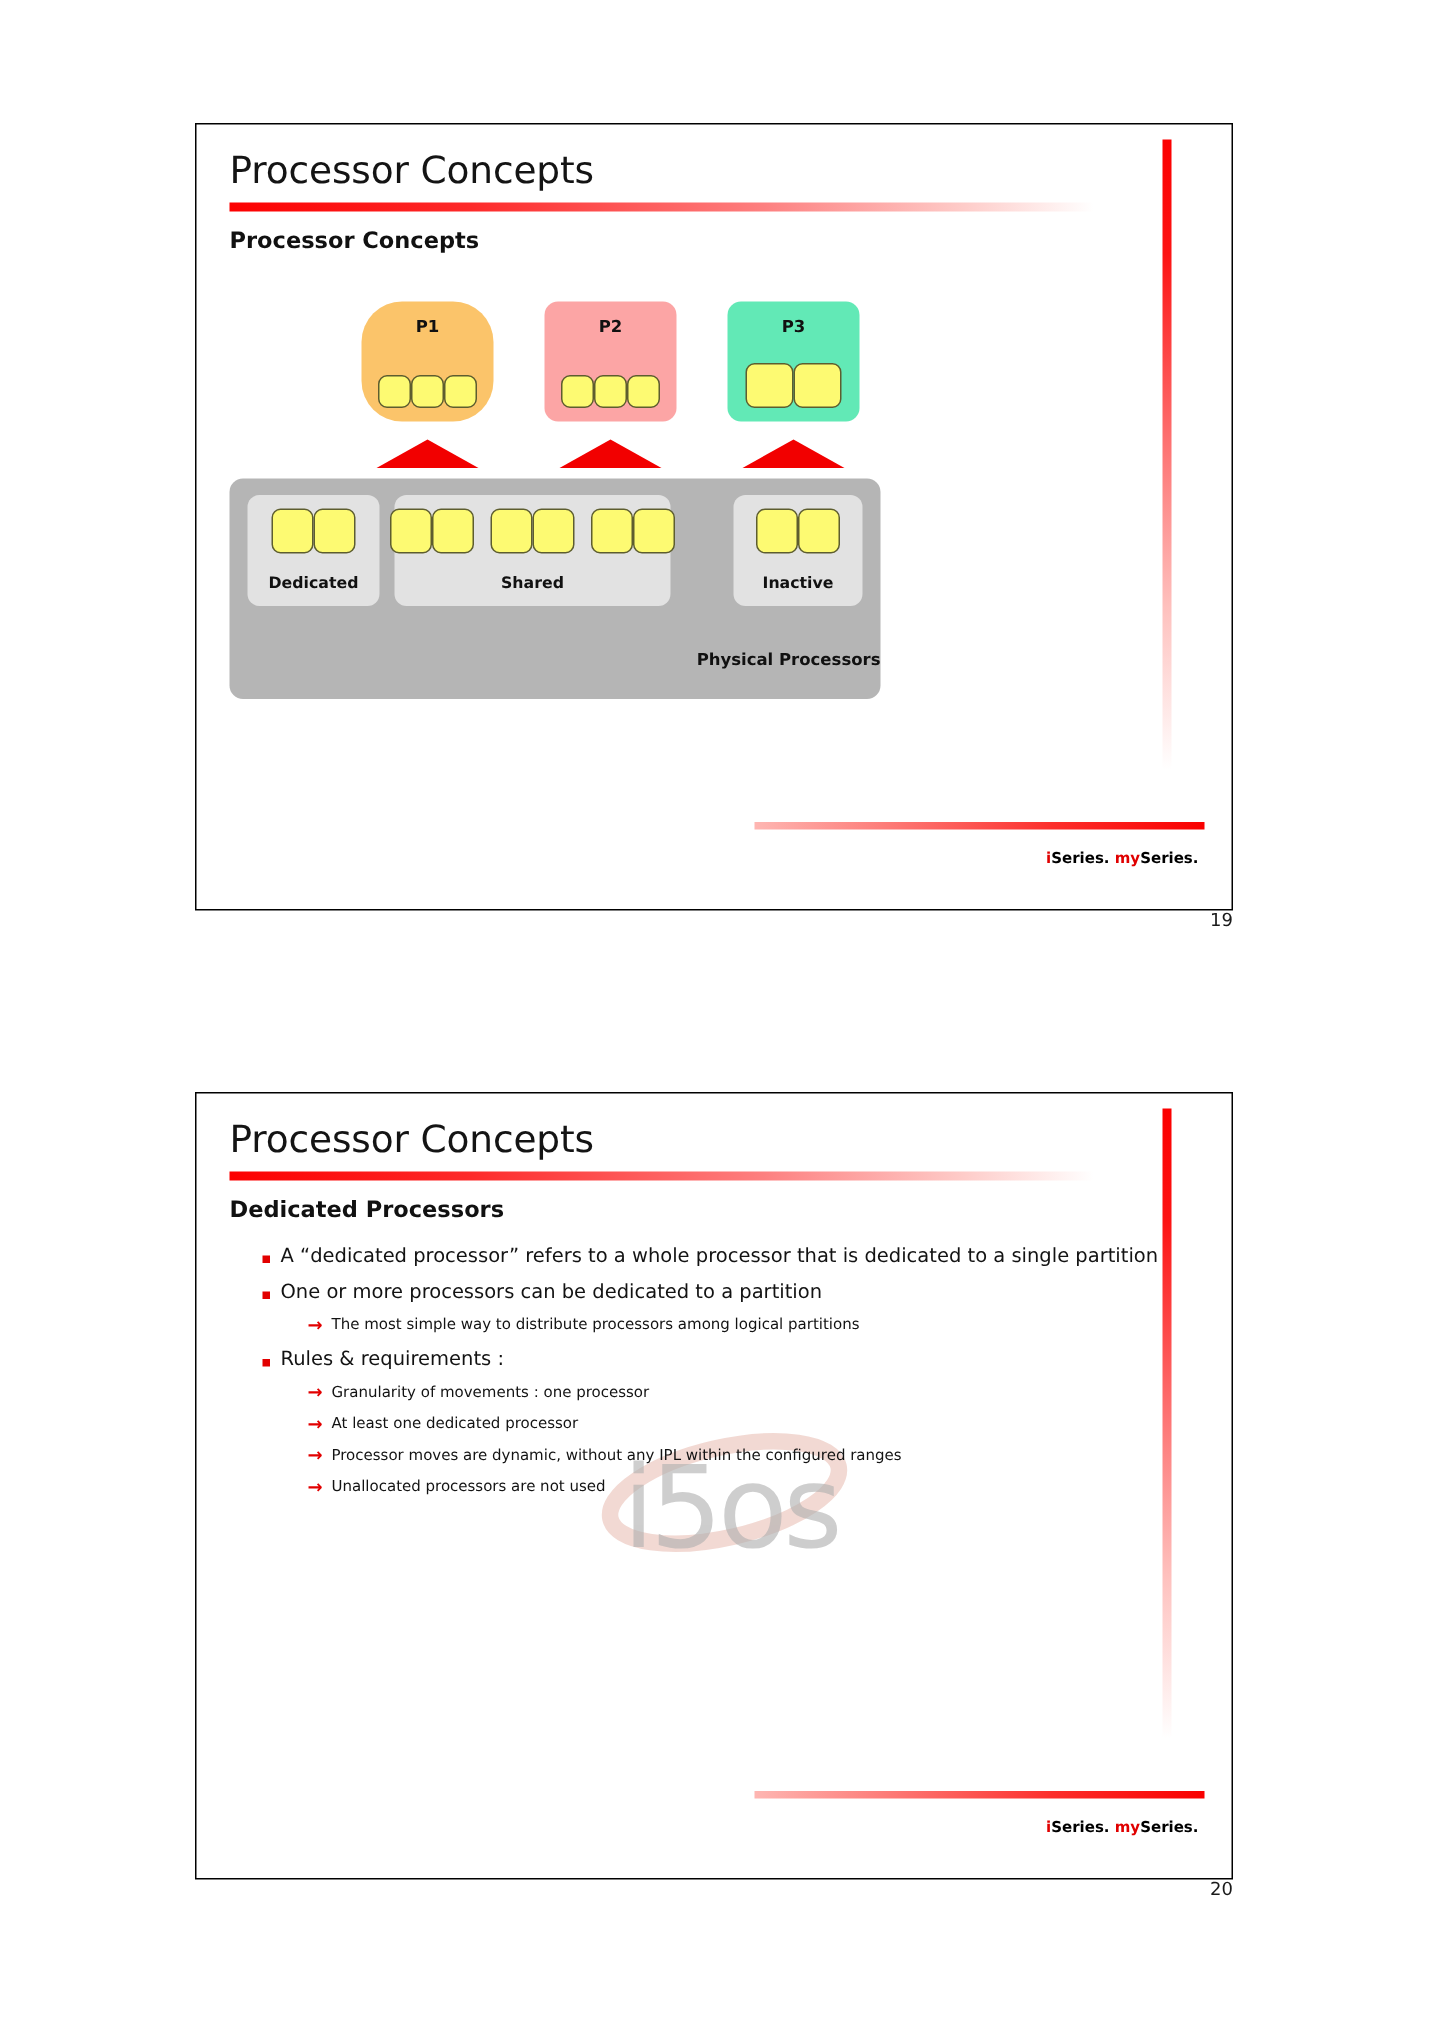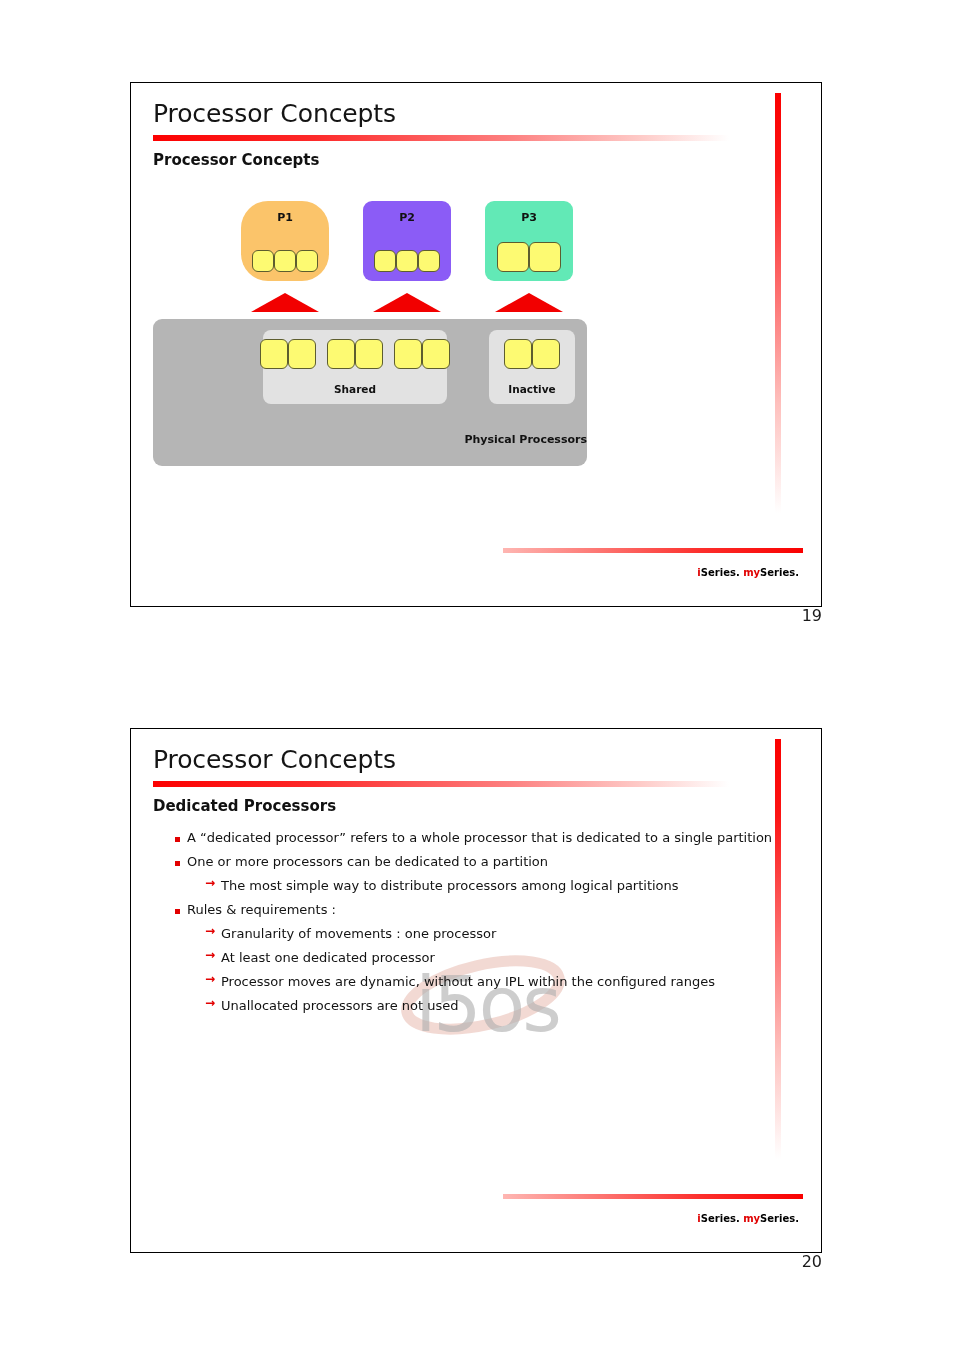--- a/index.html
+++ b/index.html
@@ -26,21 +26,21 @@
     overflow: hidden;
   }
   #slide-1 { top: 82px;  height: 525px; }
   #slide-2 { top: 728px; height: 525px; }
 
   .page-number {
     position: absolute;
     right: 132px;
     width: 60px;
     text-align: right;
-    font-size: 16px;
+    font-size: 12px;
     color: #1a1a1a;
     font-family: "DejaVu Sans", "Liberation Sans", sans-serif;
   }
   #page-number-1 { top: 606px; }
   #page-number-2 { top: 1252px; }
 
   
   .slide-title {
     position: absolute;
     left: 22px;
@@ -148,21 +148,21 @@
   .chip {
     background: #fdfa72;
     border: 1px solid #5d5d2f;
     border-radius: 6px;
     box-sizing: border-box;
   }
   .chip.sm { width: 22px; height: 22px; }
   .chip.lg { width: 32px; height: 30px; }
 
   #partition-p1 { left: 0;   background: #fbc46a; border-radius: 27px; }
-  #partition-p2 { left: 122px; background: #8b5cf6; }
+  #partition-p2 { left: 122px; background: #fca5a5; }
   #partition-p3 { left: 244px; background: #62e9b6; }
 
   .arrow-row {
     position: absolute;
     left: 88px;
     top: 92px;
     width: 330px;
     height: 22px;
   }
   .arrow-up {
@@ -262,21 +262,21 @@
     position: absolute;
     left: 22px;
     top: 6px;
     width: 5px;
     height: 5px;
     background: #e20000;
   }
   .bullet-l2 {
     position: relative;
     padding-left: 68px;
-    font-size: 13px;
+    font-size: 10px;
     color: #131313;
     line-height: 1.0;
     margin-bottom: 11px;
     white-space: nowrap;
   }
   .bullet-l2::before {
     content: "\2192";
     position: absolute;
     left: 52px;
     top: -2px;
@@ -340,20 +340,29 @@
     </div>
 
     <div class="arrow-row">
       <div class="arrow-up" id="arrow-p1"></div>
       <div class="arrow-up" id="arrow-p2"></div>
       <div class="arrow-up" id="arrow-p3"></div>
     </div>
 
     <div class="physical-bar">
 
+      <div class="proc-group" id="group-dedicated">
+        <div class="g-chips">
+          <div class="pair">
+            <div class="g-chip"></div>
+            <div class="g-chip"></div>
+          </div>
+        </div>
+        <div class="g-label">Dedicated</div>
+      </div>
 
       <div class="proc-group" id="group-shared">
         <div class="g-chips">
           <div class="pair">
             <div class="g-chip"></div>
             <div class="g-chip"></div>
           </div>
           <div class="pair">
             <div class="g-chip"></div>
             <div class="g-chip"></div>

